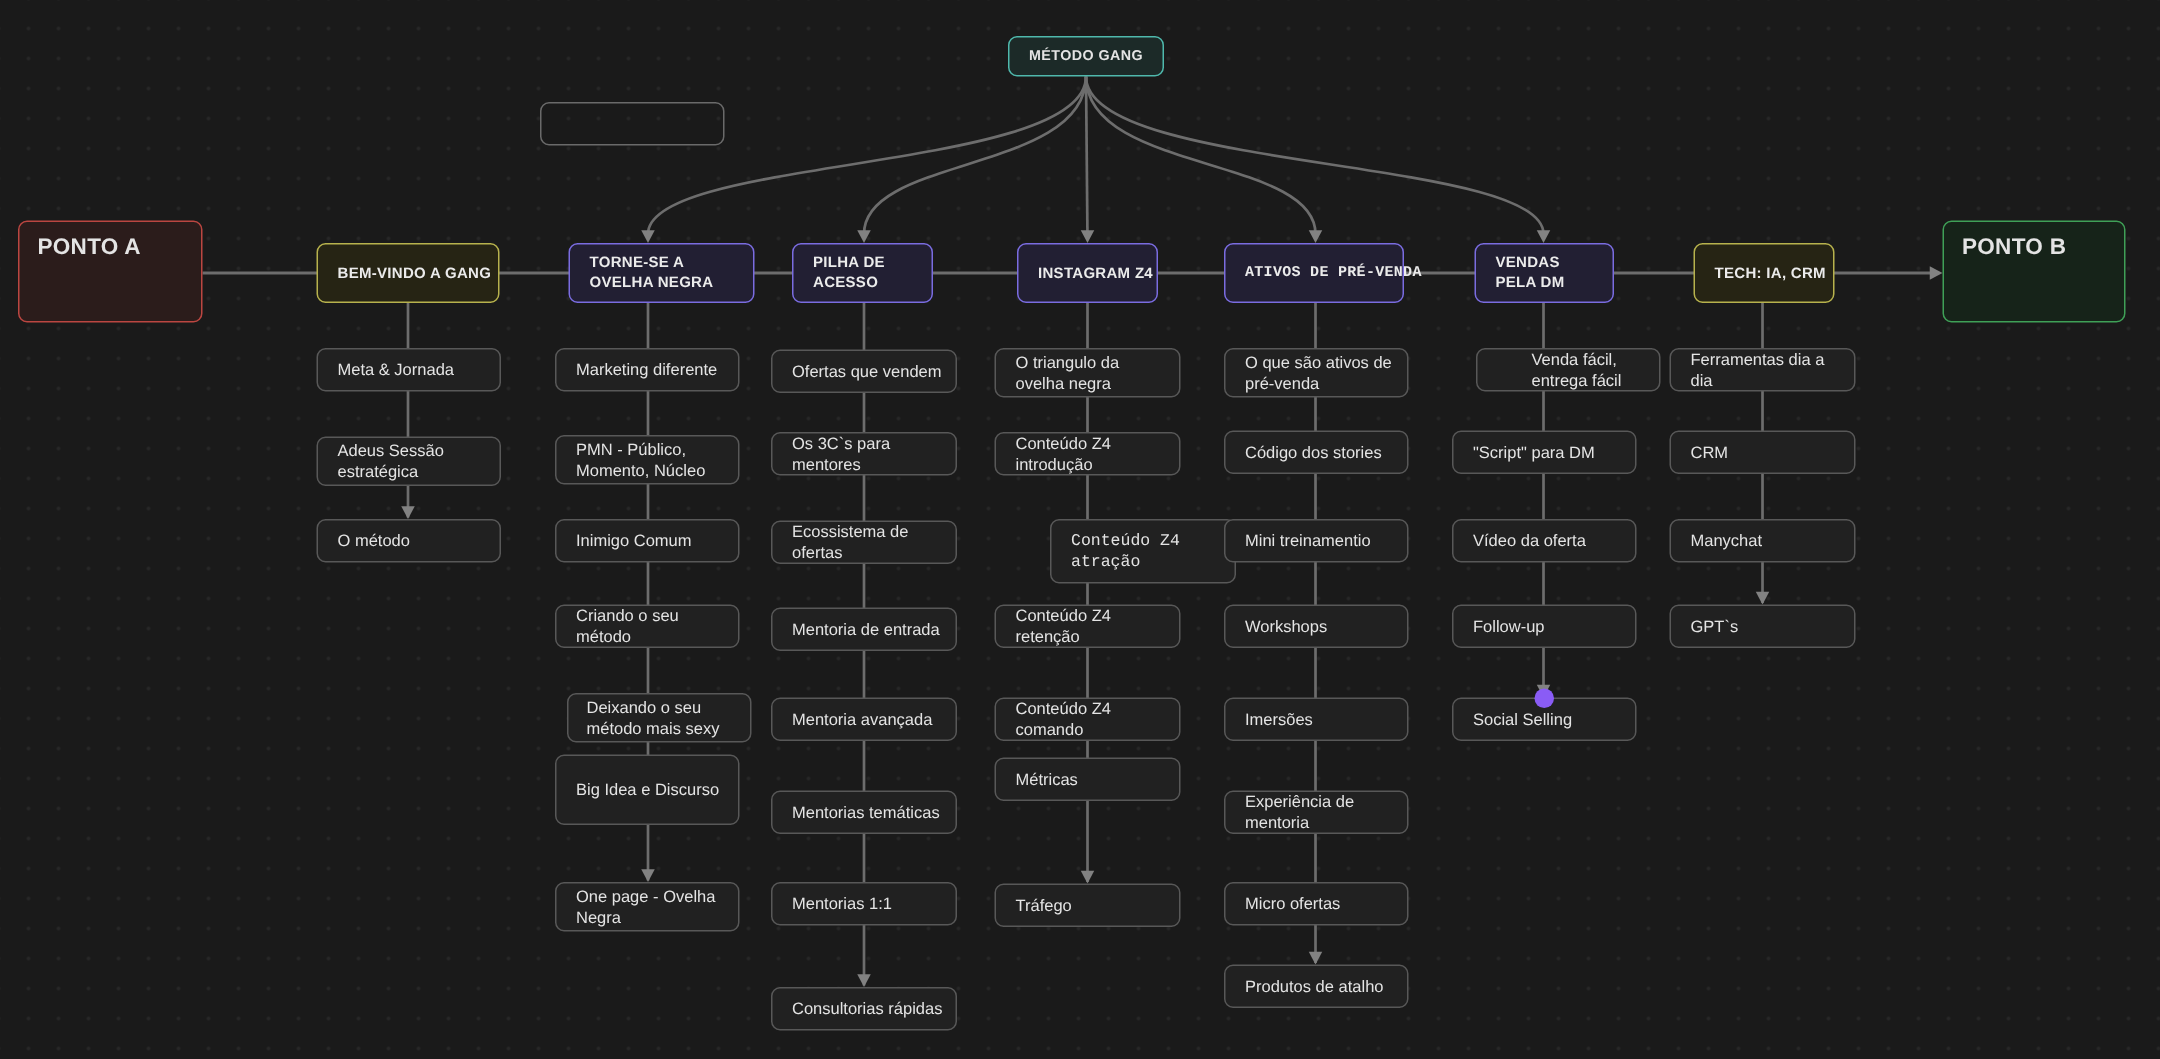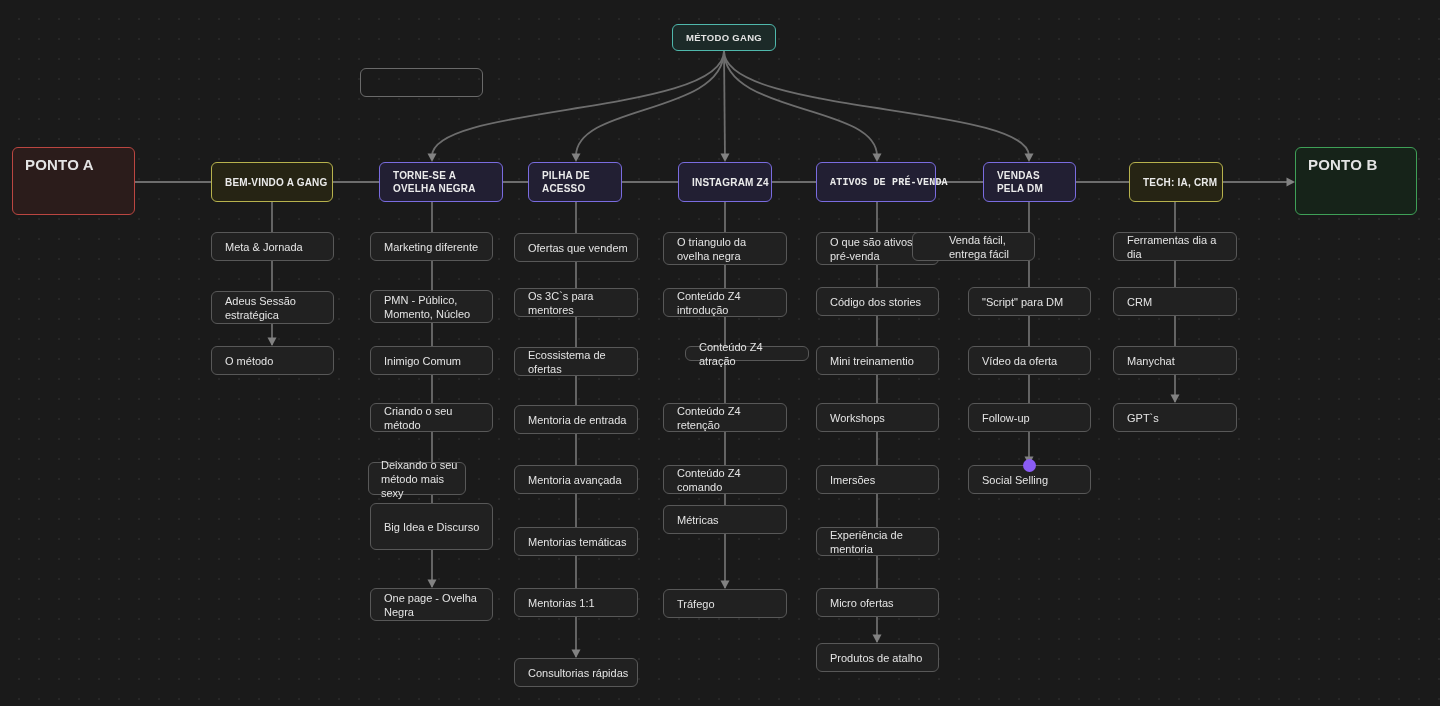--- a/index.html
+++ b/index.html
@@ -64,51 +64,51 @@
       <div class="node endpoint" style="left: 1295px; top: 147px; width: 122px; height: 68px; border-color: rgb(63, 160, 87); background: rgb(22, 35, 25);">PONTO B</div>
       <div class="node hdr hdr1" style="left: 211px; top: 162px; width: 122px; height: 40px; border-color: rgb(183, 178, 77); background: rgb(38, 36, 20);">BEM-VINDO A GANG</div>
       <div class="node " style="left: 211px; top: 232px; width: 123px; height: 29px;">Meta &amp; Jornada</div>
       <div class="node " style="left: 211px; top: 291px; width: 123px; height: 33px;">Adeus Sessão estratégica</div>
       <div class="node " style="left: 211px; top: 346px; width: 123px; height: 29px;">O método</div>
       <div class="node hdr" style="left: 379px; top: 162px; width: 124px; height: 40px; border-color: rgb(122, 108, 224); background: rgb(34, 31, 51);">TORNE-SE A OVELHA NEGRA</div>
       <div class="node " style="left: 370px; top: 232px; width: 123px; height: 29px;">Marketing diferente</div>
       <div class="node " style="left: 370px; top: 290px; width: 123px; height: 33px;">PMN - Público, Momento, Núcleo</div>
       <div class="node " style="left: 370px; top: 346px; width: 123px; height: 29px;">Inimigo Comum</div>
       <div class="node " style="left: 370px; top: 403px; width: 123px; height: 29px;">Criando o seu método</div>
-      <div class="node " style="left: 368px; top: 462px; width: 98px; height: 33px; padding-left: 12px;">Deixando o seu método mais sexy</div>
+      <div class="node " style="left: 378px; top: 462px; width: 123px; height: 33px; padding-left: 12px;">Deixando o seu método mais sexy</div>
       <div class="node " style="left: 370px; top: 503px; width: 123px; height: 47px;">Big Idea e Discurso</div>
       <div class="node " style="left: 370px; top: 588px; width: 123px; height: 33px;">One page - Ovelha Negra</div>
       <div class="node hdr" style="left: 528px; top: 162px; width: 94px; height: 40px; border-color: rgb(122, 108, 224); background: rgb(34, 31, 51);">PILHA DE ACESSO</div>
       <div class="node " style="left: 514px; top: 233px; width: 124px; height: 29px;">Ofertas que vendem</div>
       <div class="node " style="left: 514px; top: 288px; width: 124px; height: 29px;">Os 3C`s para mentores</div>
       <div class="node " style="left: 514px; top: 347px; width: 124px; height: 29px;">Ecossistema de ofertas</div>
       <div class="node " style="left: 514px; top: 405px; width: 124px; height: 29px;">Mentoria de entrada</div>
       <div class="node " style="left: 514px; top: 465px; width: 124px; height: 29px;">Mentoria avançada</div>
       <div class="node " style="left: 514px; top: 527px; width: 124px; height: 29px;">Mentorias temáticas</div>
       <div class="node " style="left: 514px; top: 588px; width: 124px; height: 29px;">Mentorias 1:1</div>
       <div class="node " style="left: 514px; top: 658px; width: 124px; height: 29px;">Consultorias rápidas</div>
       <div class="node hdr hdr1" style="left: 678px; top: 162px; width: 94px; height: 40px; border-color: rgb(122, 108, 224); background: rgb(34, 31, 51);">INSTAGRAM Z4</div>
       <div class="node " style="left: 663px; top: 232px; width: 124px; height: 33px;">O triangulo da ovelha negra</div>
       <div class="node " style="left: 663px; top: 288px; width: 124px; height: 29px;">Conteúdo Z4 introdução</div>
-      <div class="node " style="left: 685px; top: 346px; width: 124px; height: 15px;">Conteúdo Z4 atração</div>
+      <div class="node " style="left: 700px; top: 346px; width: 124px; height: 43px; font-family: Liberation Mono, monospace;">Conteúdo Z4 atração</div>
       <div class="node " style="left: 663px; top: 403px; width: 124px; height: 29px;">Conteúdo Z4 retenção</div>
       <div class="node " style="left: 663px; top: 465px; width: 124px; height: 29px;">Conteúdo Z4 comando</div>
       <div class="node " style="left: 663px; top: 505px; width: 124px; height: 29px;">Métricas</div>
       <div class="node " style="left: 663px; top: 589px; width: 124px; height: 29px;">Tráfego</div>
       <div class="node hdr hdr1" style="left: 816px; top: 162px; width: 120px; height: 40px; border-color: rgb(122, 108, 224); background: rgb(34, 31, 51); font-family: Liberation Mono, monospace;">ATIVOS DE PRÉ-VENDA</div>
       <div class="node " style="left: 816px; top: 232px; width: 123px; height: 33px;">O que são ativos de pré-venda</div>
       <div class="node " style="left: 816px; top: 287px; width: 123px; height: 29px;">Código dos stories</div>
       <div class="node " style="left: 816px; top: 346px; width: 123px; height: 29px;">Mini treinamentio</div>
       <div class="node " style="left: 816px; top: 403px; width: 123px; height: 29px;">Workshops</div>
       <div class="node " style="left: 816px; top: 465px; width: 123px; height: 29px;">Imersões</div>
       <div class="node " style="left: 816px; top: 527px; width: 123px; height: 29px;">Experiência de mentoria</div>
       <div class="node " style="left: 816px; top: 588px; width: 123px; height: 29px;">Micro ofertas</div>
       <div class="node " style="left: 816px; top: 643px; width: 123px; height: 29px; text-align: center;">Produtos de atalho</div>
       <div class="node hdr" style="left: 983px; top: 162px; width: 93px; height: 40px; border-color: rgb(122, 108, 224); background: rgb(34, 31, 51);">VENDAS PELA DM</div>
-      <div class="node " style="left: 912px; top: 232px; width: 123px; height: 29px; padding-left: 36px;">Venda fácil, entrega fácil</div>
+      <div class="node " style="left: 984px; top: 232px; width: 123px; height: 29px; padding-left: 36px;">Venda fácil, entrega fácil</div>
       <div class="node " style="left: 968px; top: 287px; width: 123px; height: 29px;">"Script" para DM</div>
       <div class="node " style="left: 968px; top: 346px; width: 123px; height: 29px;">Vídeo da oferta</div>
       <div class="node " style="left: 968px; top: 403px; width: 123px; height: 29px;">Follow-up</div>
       <div class="node " style="left: 968px; top: 465px; width: 123px; height: 29px;">Social Selling</div>
       <div class="handle-dot" style="left: 1022.5px; top: 458.5px; background: rgb(138, 92, 245);"></div>
       <div class="node hdr hdr1" style="left: 1129px; top: 162px; width: 94px; height: 40px; border-color: rgb(183, 178, 77); background: rgb(38, 36, 20);">TECH: IA, CRM</div>
       <div class="node " style="left: 1113px; top: 232px; width: 124px; height: 29px;">Ferramentas dia a dia</div>
       <div class="node " style="left: 1113px; top: 287px; width: 124px; height: 29px;">CRM</div>
       <div class="node " style="left: 1113px; top: 346px; width: 124px; height: 29px;">Manychat</div>
       <div class="node " style="left: 1113px; top: 403px; width: 124px; height: 29px;">GPT`s</div>

